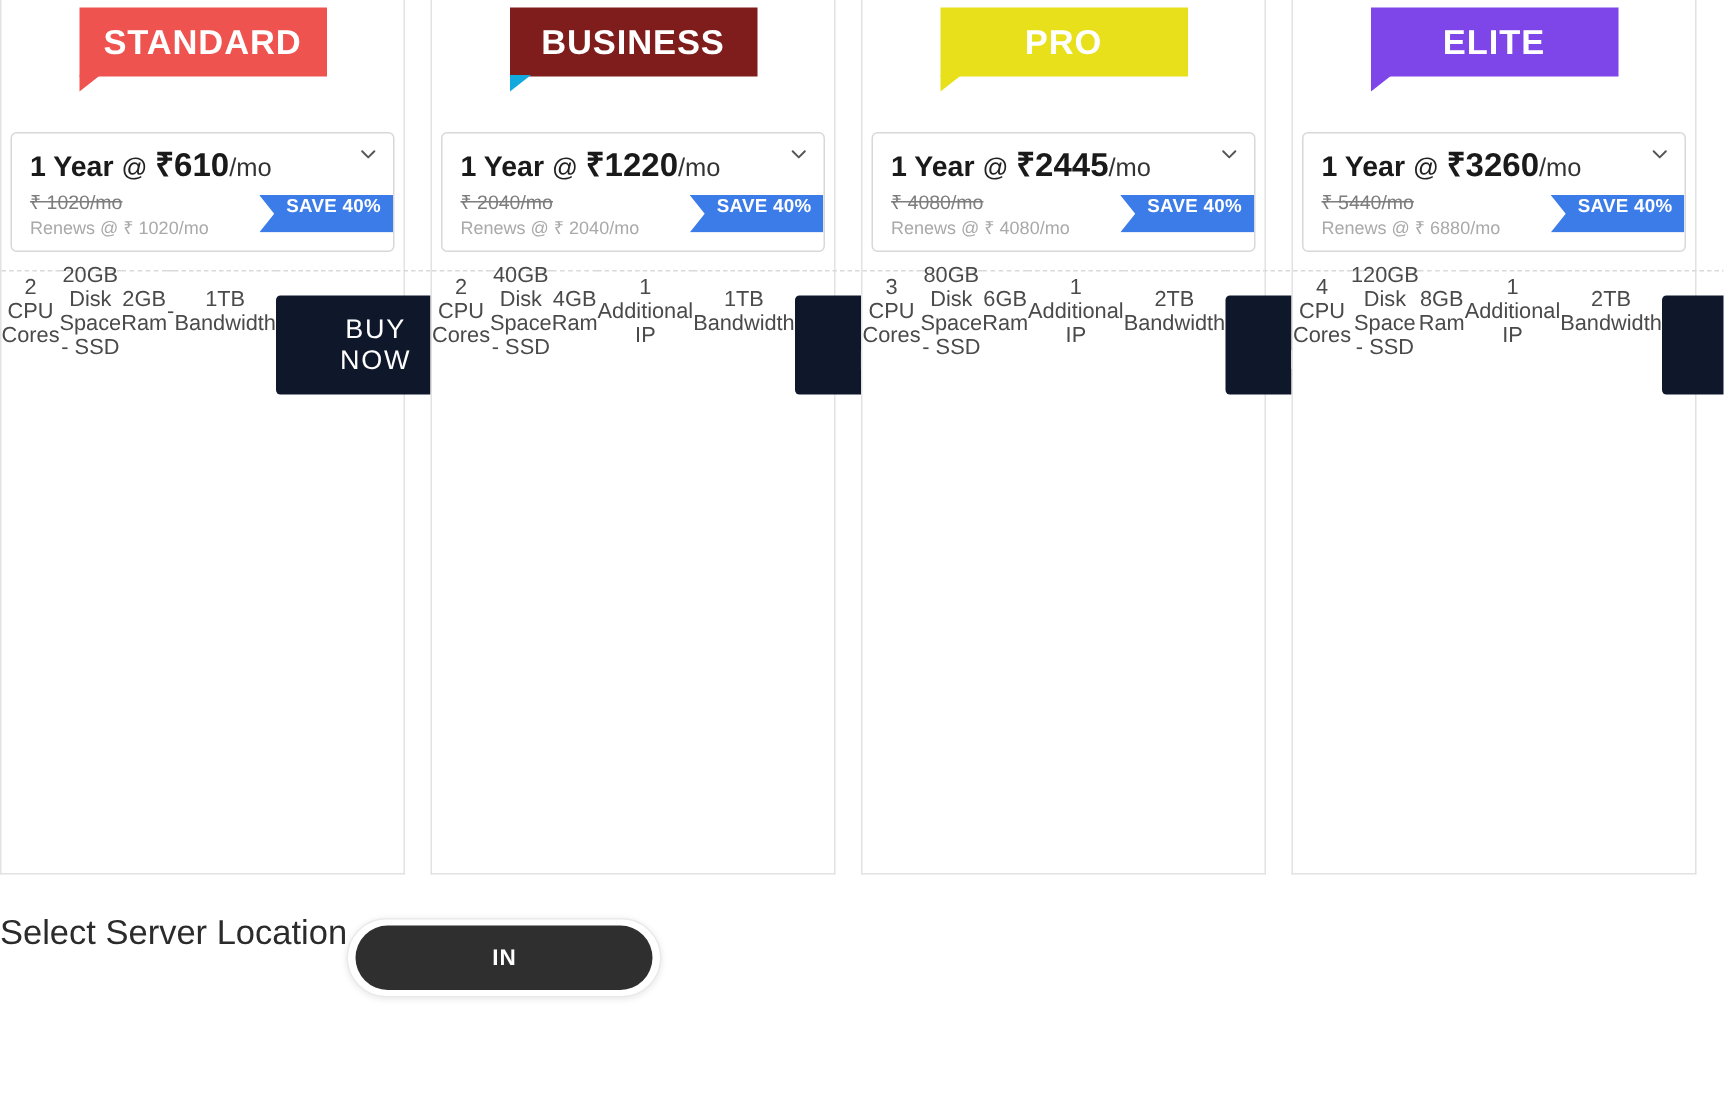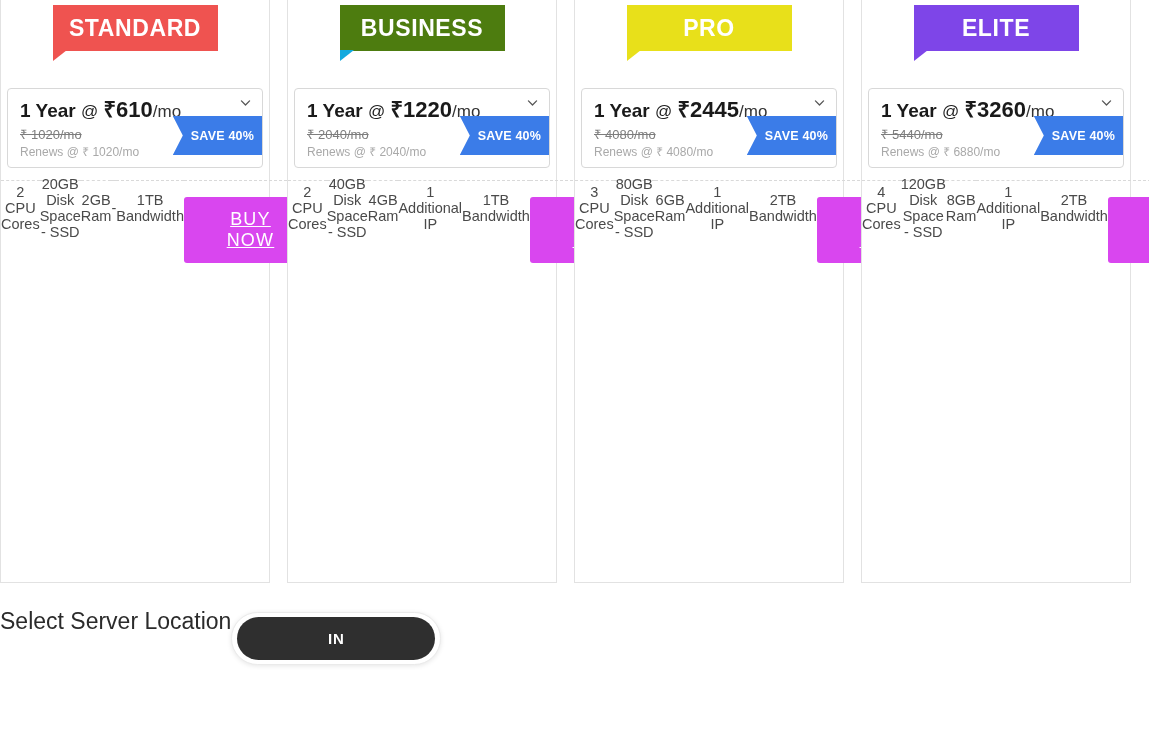--- a/index.html
+++ b/index.html
@@ -103,29 +103,28 @@
     right: 10px; top: 7px;
     width: 13px; height: 13px;
     color: #555;
   }
   .chevron svg { display: block; width: 13px; height: 13px; }
 
   .ribbon {
     position: absolute;
     right: 0;
     bottom: 12px;
-    height: 39px;
+    height: 25px;
     padding: 0 8px 0 18px;
     background: #3b7ce8;
     color: #fff;
     font-size: 12.5px;
     font-weight: bold;
     letter-spacing: 0.2px;
     display: flex;
-    align-items: center;
     clip-path: polygon(0 0, 100% 0, 100% 100%, 0 100%, 10px 50%);
   }
 
   
   .features {
     width: 100%;
     margin-top: 12px;
     flex: 1;
     display: flex;
     flex-direction: row;
@@ -143,31 +142,30 @@
   .features .feature:first-child { border-top: 1px dashed #d9d9d9; }
 
   .buy-row {
     height: 98px;
     display: flex;
     align-items: center;
     justify-content: center;
     border-top: 1px dashed #d9d9d9;
   }
   .buy-btn {
-    background: #d946ef;
+    background: #0f172a;
     color: #ffffff;
     border: none;
     border-radius: 3px;
     font-family: "Liberation Sans", sans-serif;
     font-size: 18px;
     letter-spacing: 1.2px;
     padding: 12px 20px;
     cursor: pointer;
     min-width: 133px;
-    text-decoration: underline;
   }
 
   
   .location {
     position: absolute;
     left: 0; top: 608px;
     width: 1149px;
     display: flex;
     flex-direction: row;
     align-items: center;
@@ -247,21 +245,21 @@
           <div class="feature">
             <span>1TB Bandwidth</span>
           </div>
           <div class="buy-row">
             <button class="buy-btn">BUY NOW</button>
           </div>
         </div>
       </div>
       <div class="card">
         <div class="badge-wrap">
-          <div class="badge" style="background:#4d7c0f;color:#11a9de">
+          <div class="badge" style="background:#7f1d1d;color:#11a9de">
             <span style="color:#fff">BUSINESS</span>
           </div>
         </div>
         <div class="price-box">
           <span class="chevron">
             <svg viewBox="0 0 16 16">
               <path d="M3 6 L8 11 L13 6" fill="none" stroke="currentColor" stroke-width="1.6" stroke-linecap="round" stroke-linejoin="round"></path>
             </svg>
           </span>
           <div class="price-line"><span class="term">1 Year</span> <span class="at">@</span> <span class="amt">₹1220</span><span class="per">/mo</span></div>

